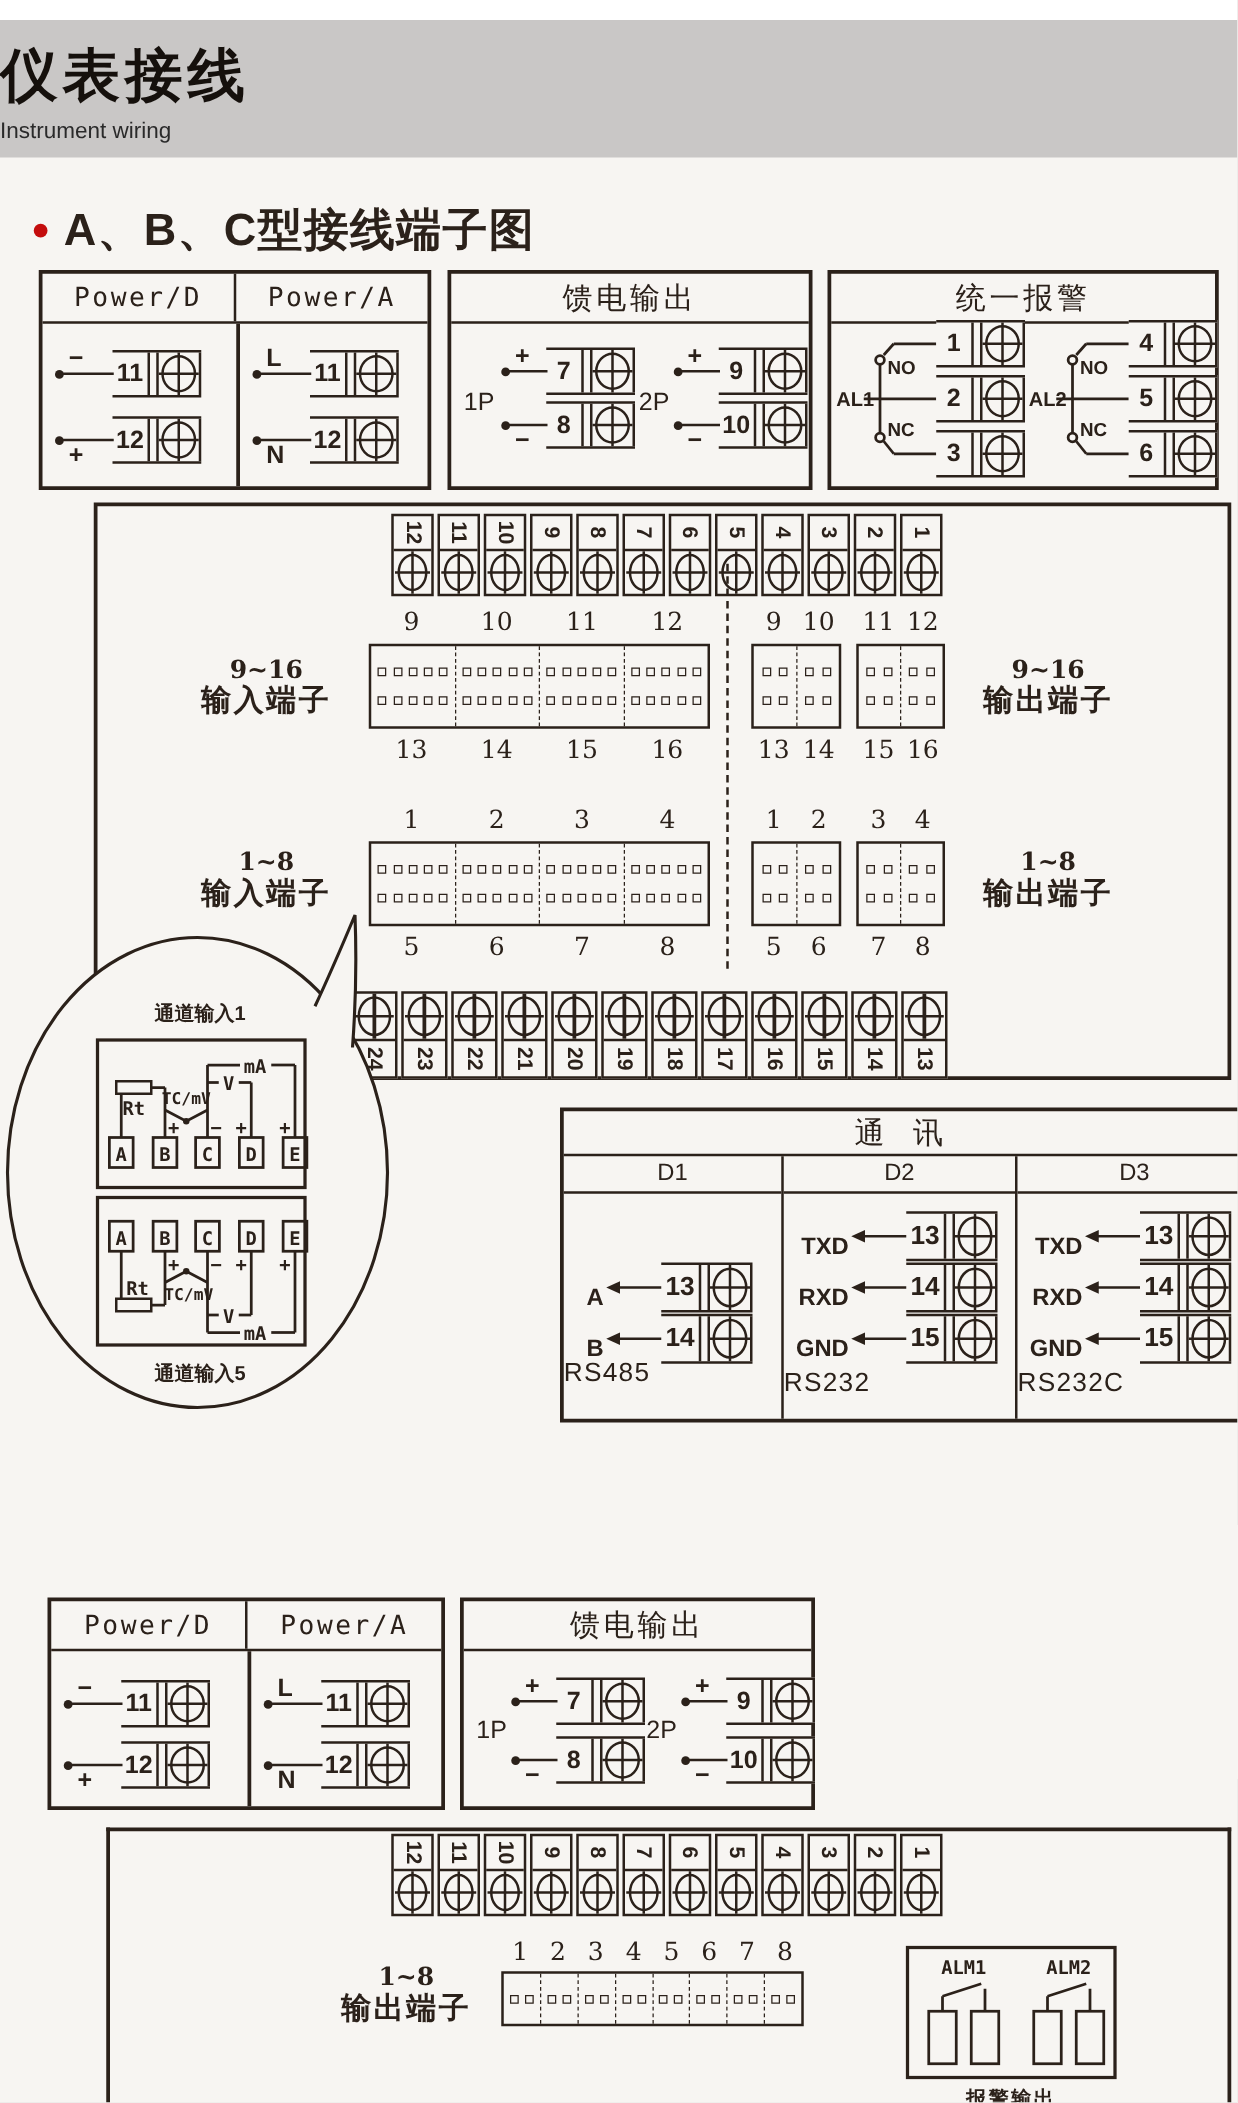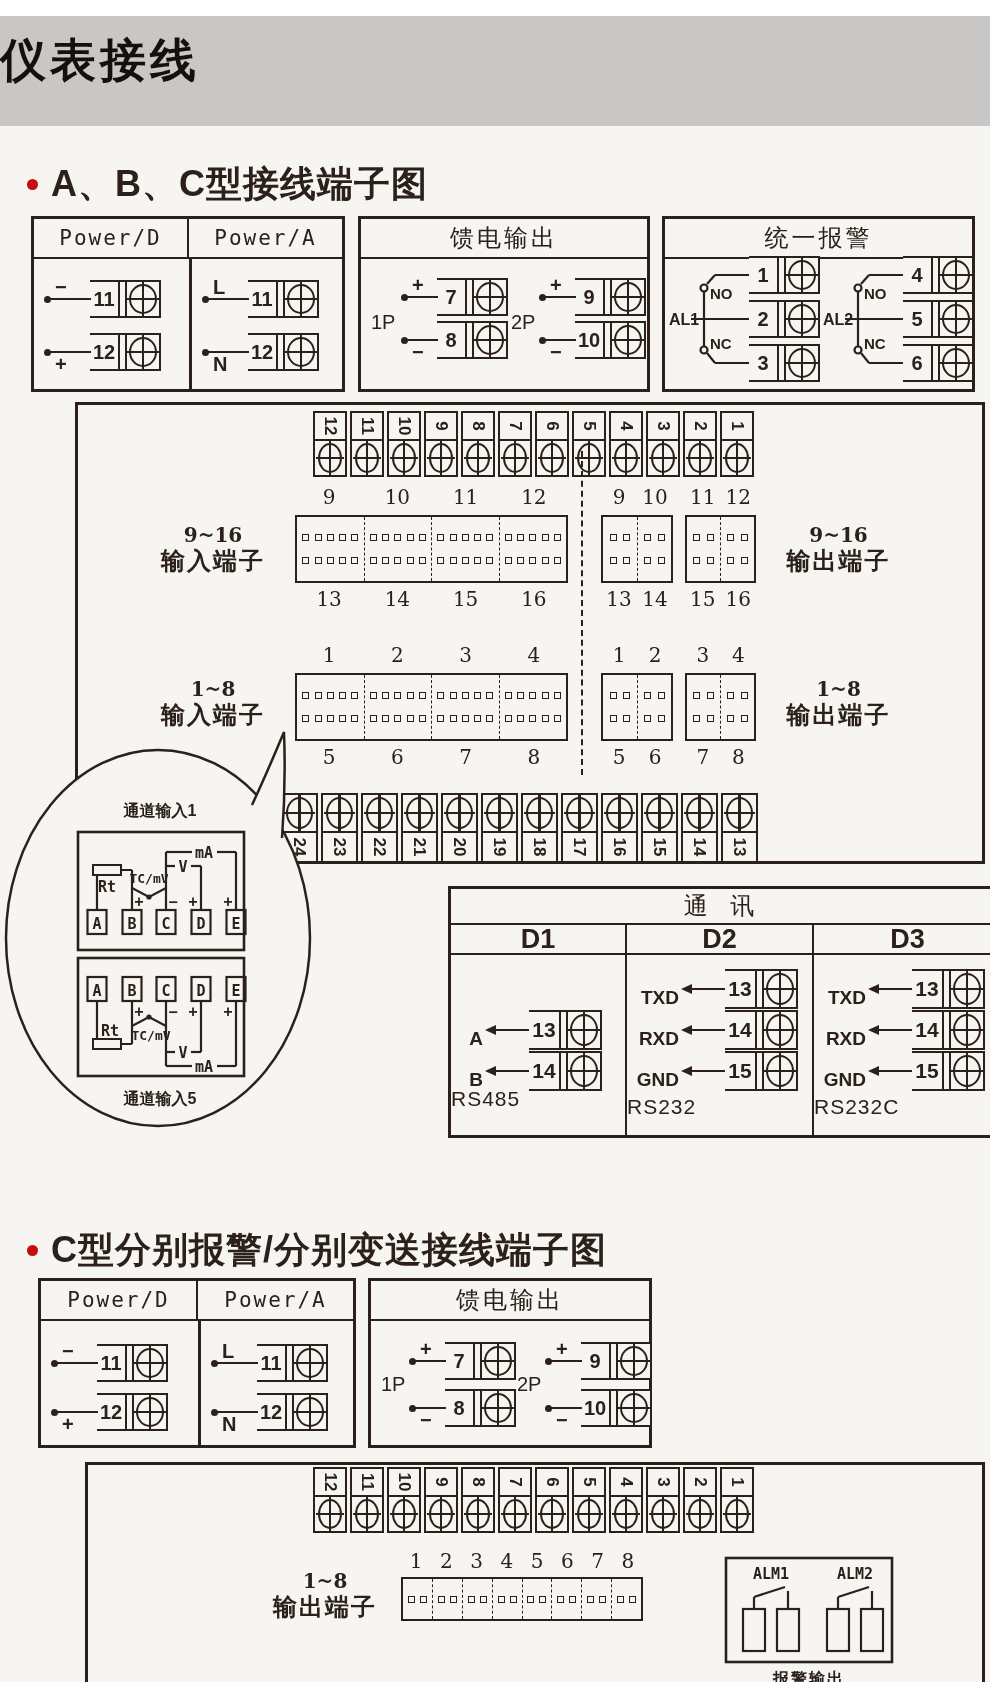--- a/index.html
+++ b/index.html
@@ -62,21 +62,21 @@
   .sqrow{display:flex;justify-content:space-evenly;align-items:center}
   .sq{width:7px;height:7px;border:1.8px solid var(--ink);display:block;background:var(--bg)}
   .vdash{position:absolute;border-left:2.5px dashed var(--ink)}
   .iolabel{position:absolute;text-align:center;line-height:1.2}
   .iolabel .l1{font-family:"DejaVu Serif",serif;font-size:20px;font-weight:700}
   .iolabel .l2{font-size:24px;font-weight:700;letter-spacing:2px}
   .glabel{position:absolute;font-size:20px;font-weight:500}
   .ccol{position:absolute;top:36px;bottom:0}
   .ccol.bl{border-left:2.5px solid var(--ink)}
   .chead{height:30px;border-bottom:2.5px solid var(--ink);display:flex;align-items:center;justify-content:center;
-         font-size:27px;font-weight:700}
+         font-size:19px;font-weight:400}
   .cbody{position:relative}
   .crow{display:flex;align-items:flex-end;height:40px;margin-bottom:1px}
   .sig{width:46px;text-align:right;font-size:19px;font-weight:700;padding-right:2px;flex:none}
   .d1 .sig{width:22px}
   .arr{position:relative;width:44px;height:40px;flex:none}
   .arr .al{position:absolute;left:8px;right:0;top:50%;height:2.5px;margin-top:-1.25px;background:var(--ink)}
   .arr .ah{position:absolute;left:0;top:50%;transform:translateY(-50%);width:0;height:0;
            border-right:11px solid var(--ink);border-top:5px solid transparent;border-bottom:5px solid transparent}
   .clabel{position:absolute;left:0;right:0;bottom:16px;font-size:21px;font-weight:500;letter-spacing:1px}
   svg{position:absolute;overflow:visible}
@@ -93,20 +93,21 @@
   .almcap{position:absolute;text-align:center;font-size:16px;font-weight:700;letter-spacing:2px}
 </style>
 </head>
 <body>
 
 <div class="canvas">
   <div class="topwhite"></div>
 
   <div class="grayband">
     <div class="t">仪表接线</div>
+    <div class="st">Instrument wiring</div>
   </div>
 
   <div class="shead" style="left:27px;top:160px;">
     <span class="bullet"></span>
     <span class="stitle">A、B、C型接线端子图</span>
   </div>
 
   <div class="box" style="left:31px;top:216px;width:314px;height:176px;">
     <div class="bhead2">
       <div class="bhcell">Power/D</div>
@@ -1192,24 +1193,20 @@
                   <i class="v"></i>
                 </span>
               </span>
             </span>
           </div>
         </div>
       <div class="clabel">RS232C</div>
     </div>
   </div>
 
-  <div class="shead" style="left:27px;top:1226px;">
-    <span class="bullet"></span>
-    <span class="stitle">C型分别报警/分别变送接线端子图</span>
-  </div>
 
   <div class="box" style="left:38px;top:1278px;width:318px;height:170px;">
     <div class="bhead2">
       <div class="bhcell">Power/D</div>
       <div class="bhcell">Power/A</div>
     </div>
     <div class="vdiv" style="left:157px;top:40px;bottom:0;"></div>
     <div class="prow" style="left:10px;top:63px;">
       <span class="lead">
           <i class="dot"></i>

